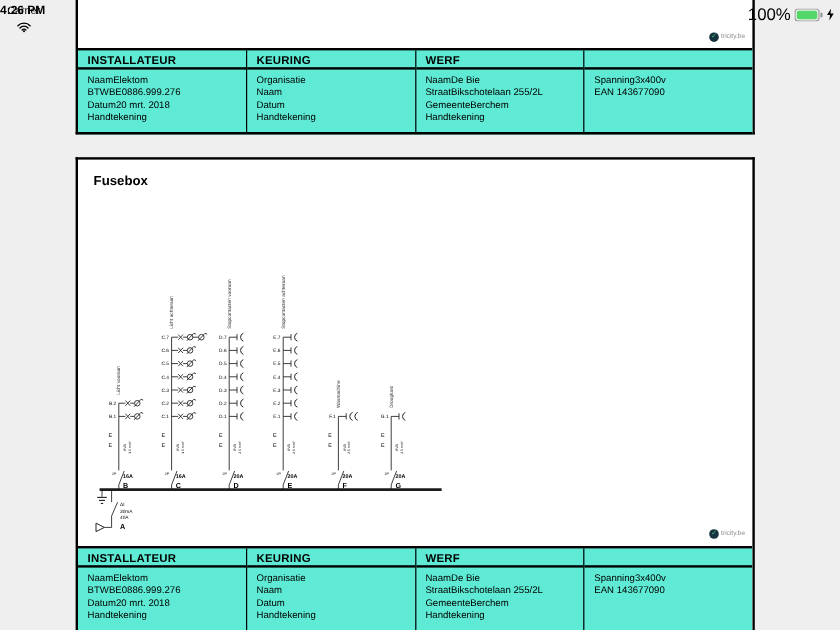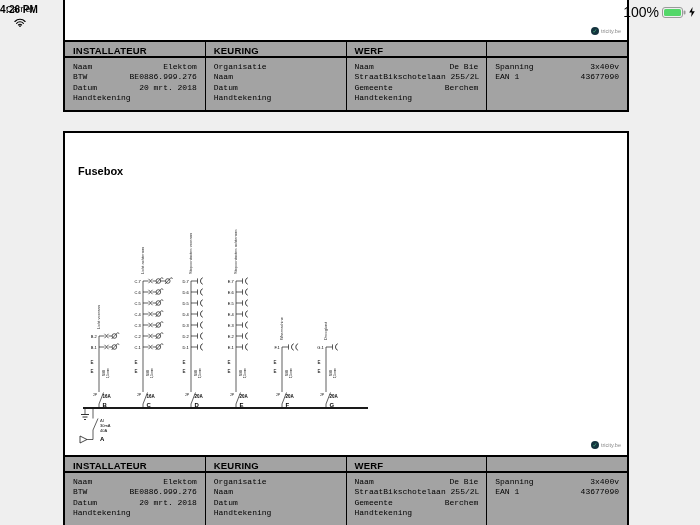--- a/index.html
+++ b/index.html
@@ -19,51 +19,51 @@
   .sb-time { position: absolute; left: 0; right: 0; top: 4px; font-size: 10px; font-weight: 700; }
   .sb-right { position: absolute; right: 5px; top: 4px; display: flex; align-items: center; gap: 3px; }
   .sb-right .pct { font-size: 14px; }
   
   .page {
     position: absolute; left: 63px; width: 566px; background: #fff;
     border: 2px solid #000;
   }
   .page1 { top: 0; height: 112px; border-top: none; }
   .page2 { top: 131px; height: 394px; border-bottom: none; overflow: hidden; }
-  .fusebox-title { position: absolute; top: 12px; left: 13px; font-size: 11px; font-weight: 700; margin-top: 20px; }
+  .fusebox-title { position: absolute; top: 12px; left: 13px; font-size: 11px; font-weight: 700; }
   .schematic { position: absolute; top: 0; left: 0; }
   svg { font-family: "Liberation Sans", "DejaVu Sans", sans-serif; }
   
   .badge { position: absolute; right: 6px; display: flex; align-items: center; gap: 2px; }
   .badge .logo {
     width: 8px; height: 8px; border-radius: 50%; background: #14333e;
     display: flex; align-items: center; justify-content: center;
   }
   .badge .logo span { color: #43b27c; font-size: 6px; line-height: 6px; }
   .badge .btxt { font-size: 5.5px; color: #8a8a8a; }
   .badge1 { top: 27px; }
   .badge2 { top: 308px; }
   
   .info-table {
     position: absolute; left: 0; right: 0; display: flex;
-    border-top: 2px solid #000; border-bottom: 2px solid #000; background: #a3a3a3;
+    border-top: 2px solid #000; border-bottom: 2px solid #000; background: #5eead4;
   }
   .tbl-top { top: 40px; }
   .tbl-bottom { top: 322px; }
   .it-col { flex: 1; min-width: 0; }
   .it-col + .it-col { border-left: 1.5px solid #000; }
   .it-head {
     font-weight: 700; font-size: 9.5px; letter-spacing: .2px;
     padding: 3px 8px 2px; height: 16px; border-bottom: 2px solid #000;
     white-space: nowrap;
   }
   .it-body { padding: 4px 8px 0; font-size: 8px; }
   .tbl-top .it-body { height: 52px; }
   .tbl-bottom .it-body { height: 72px; }
-  .it-row { display: flex; justify-content: space-between; line-height: 10.4px; white-space: nowrap; font-family: Liberation Mono, monospace; }
+  .it-row { display: flex; line-height: 10.4px; white-space: nowrap; }
   .it-value { text-align: right; }
 </style>
 </head>
 <body>
 
 <div class="statusbar">
   <div class="sb-left">
     <span>Carrier</span>
     <svg width="12" height="9" viewBox="0 0 12 9">
       <path d="M0.9 3.5 A 7 7 0 0 1 11.1 3.5" fill="none" stroke="#000" stroke-width="1.1" stroke-linecap="round"></path>

